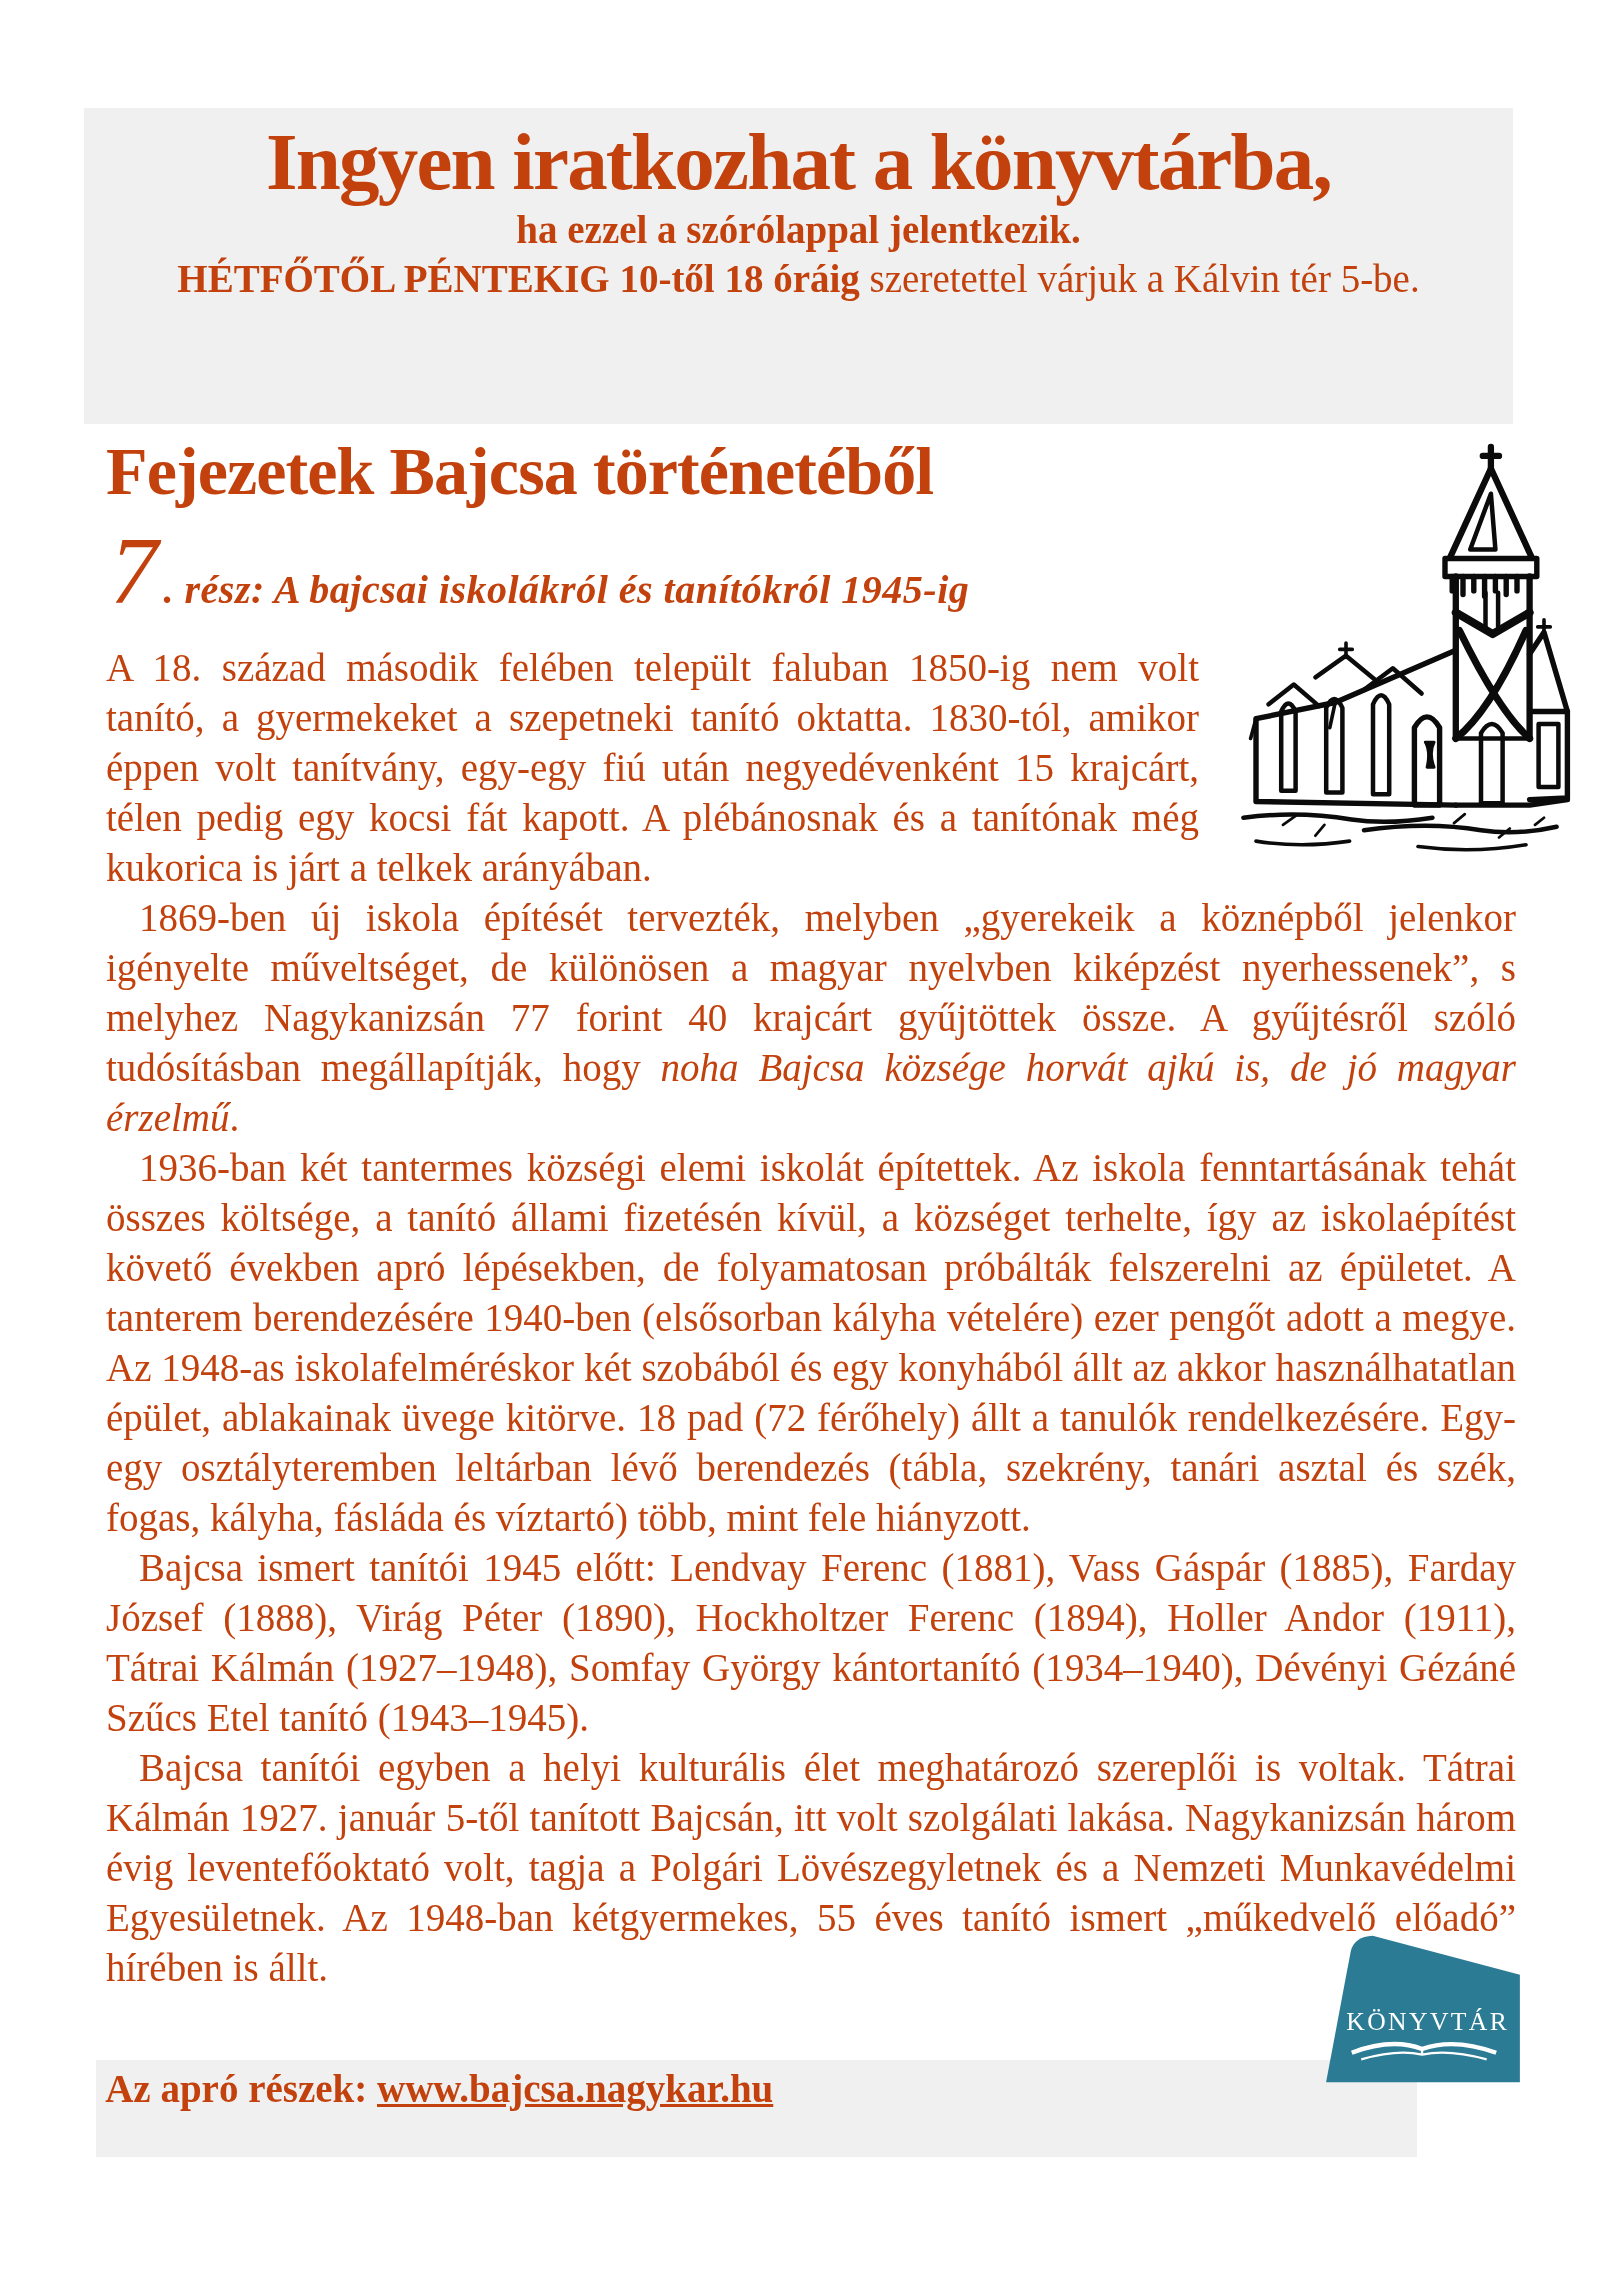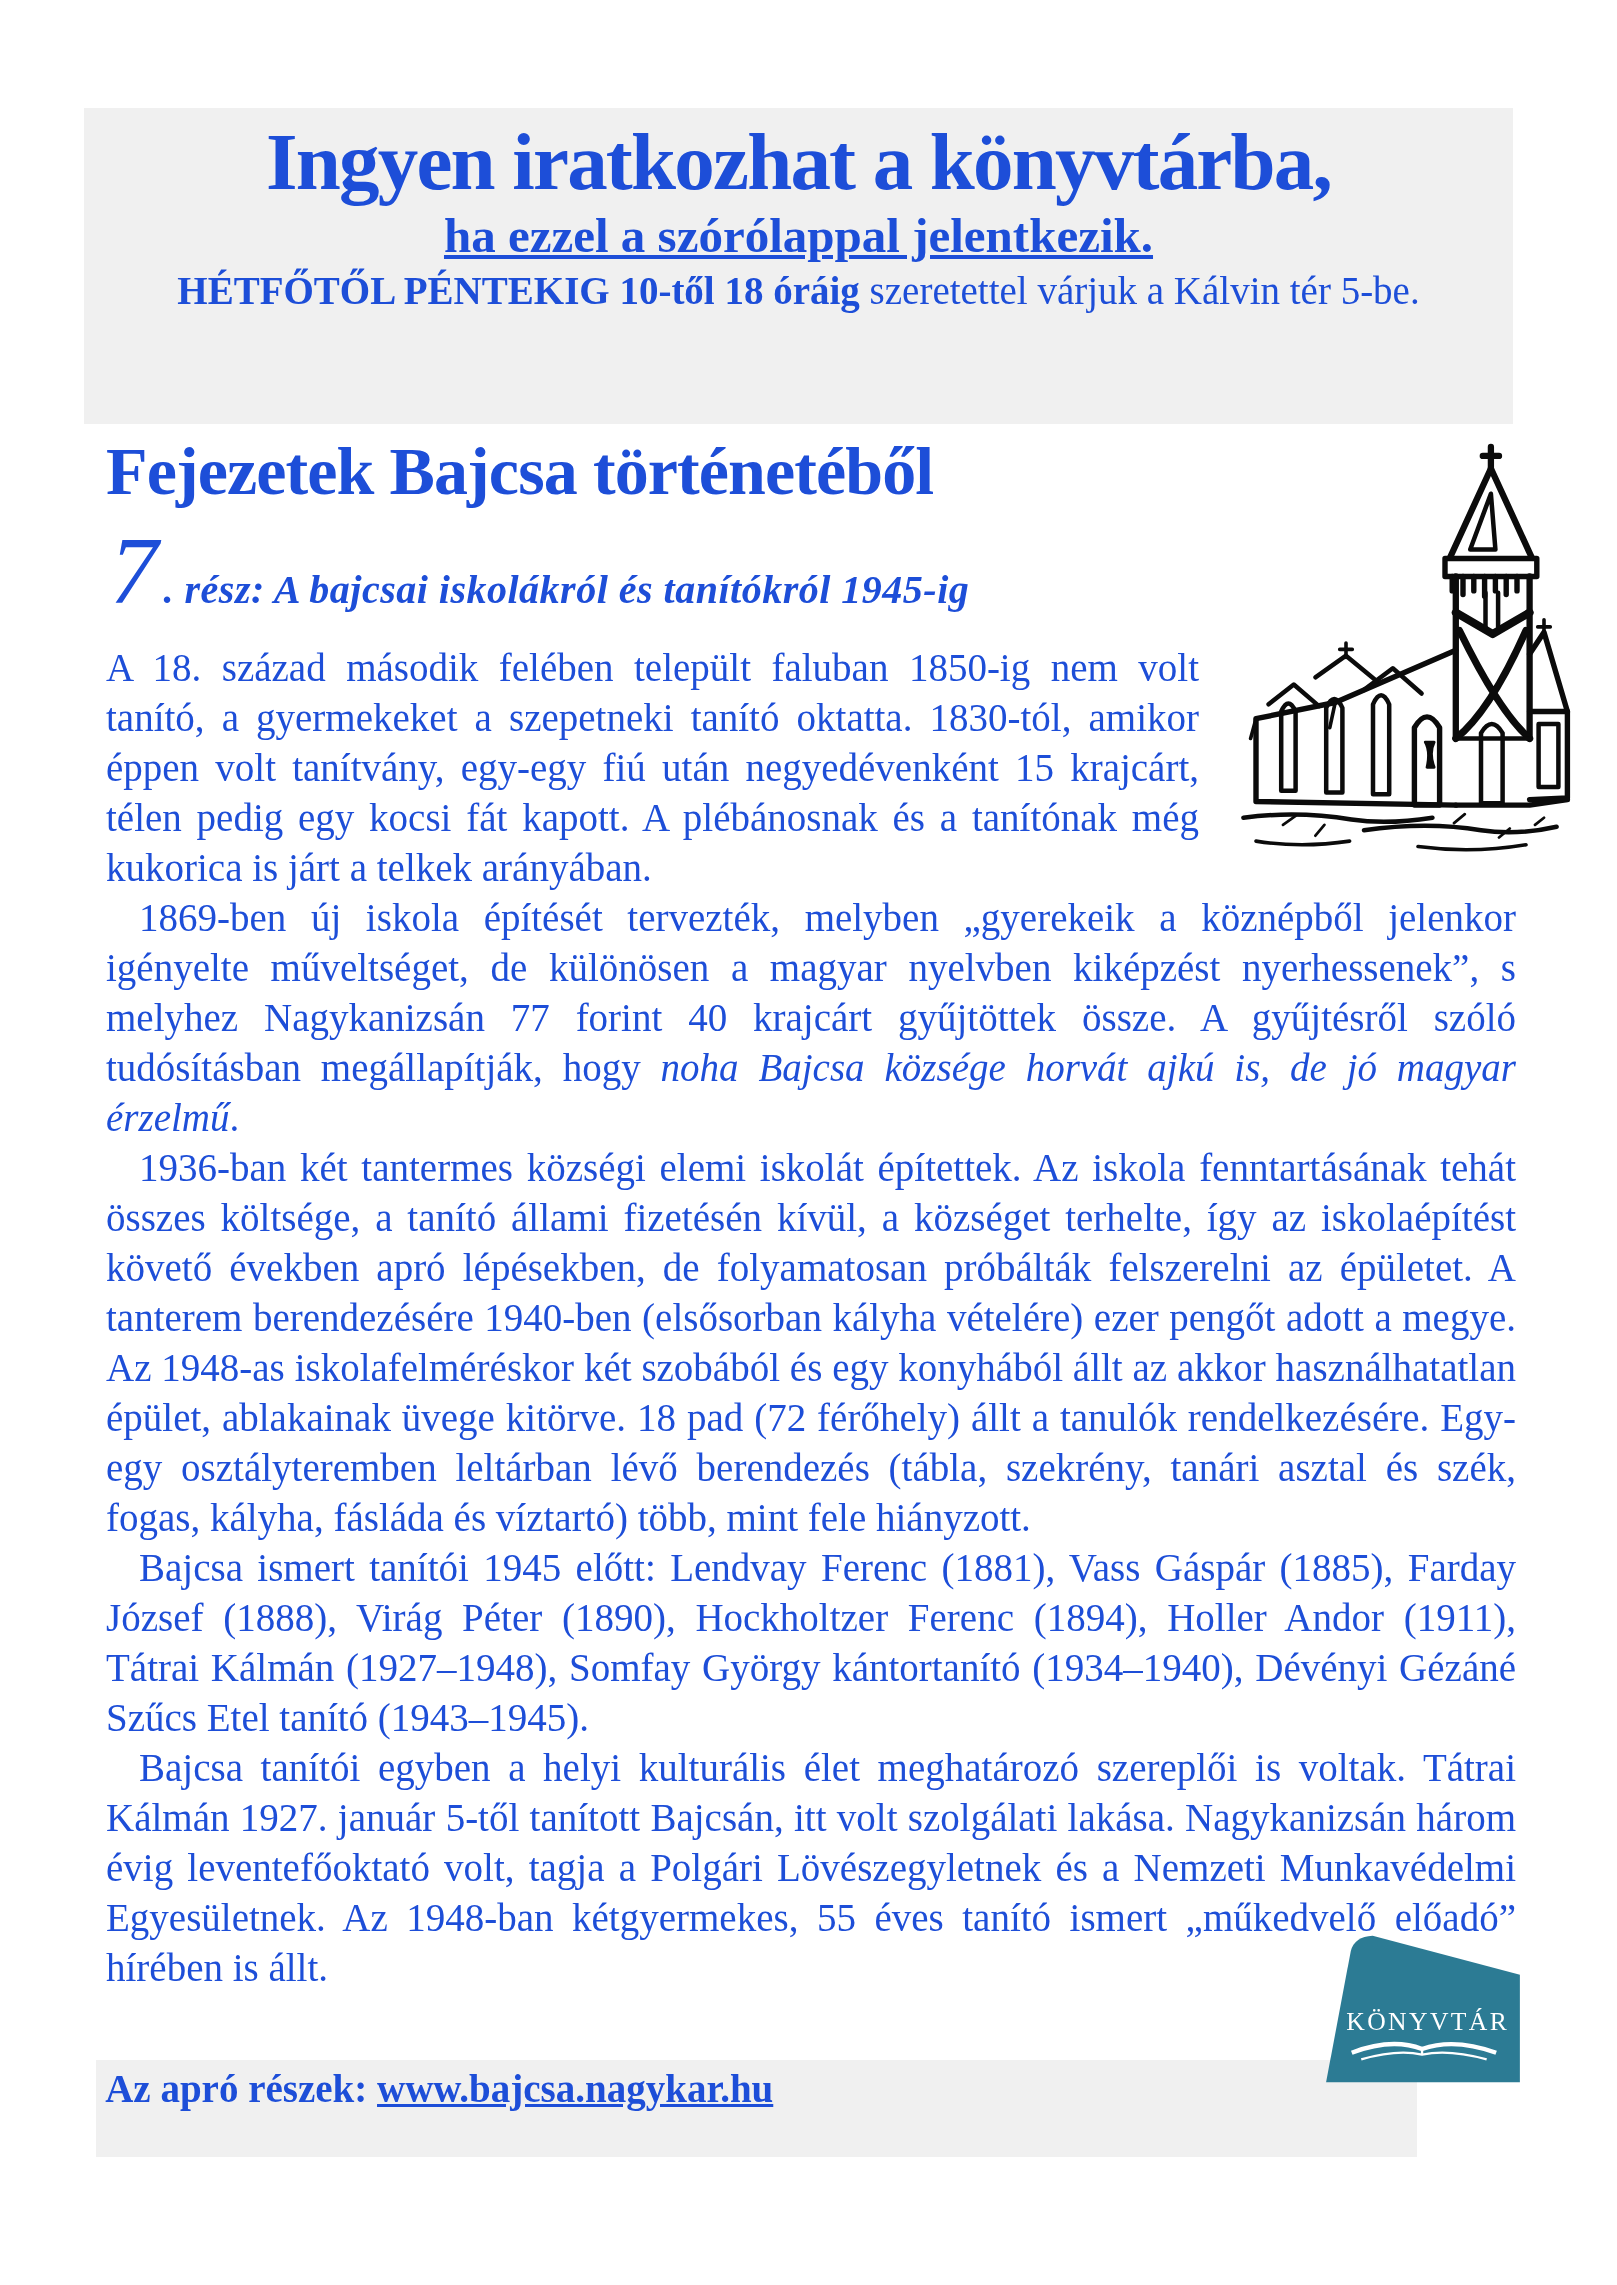--- a/index.html
+++ b/index.html
@@ -1,30 +1,30 @@
 <!DOCTYPE html>
 <html lang="hu" style="font-size:14.7px"><head>
 <meta charset="utf-8">
 <style>
   html,body { margin:0; padding:0; background:#ffffff; }
   .page {
     position:relative; width:1617px; height:2286px; background:#ffffff;
-    font-family:"Liberation Serif", serif; color:#1d4ed8; overflow:hidden;
+    font-family:"Liberation Serif", serif; color:#c2410c; overflow:hidden;
   }
 
   
   .header-box {
     position:absolute; left:84px; top:108px; width:1429px; height:316px;
     background:#f0f0f0; text-align:center;
   }
   .main-title {
     font-size:81px; font-weight:bold; line-height:1.08;
     letter-spacing:-1.8px; margin-top:11px; white-space:nowrap;
   }
-  .sub-bold  { font-size:49px; font-weight:bold; line-height:1.22;text-decoration:underline; }
+  .sub-bold  { font-size:39px; font-weight:bold; line-height:1.22; }
   .lead      { font-size:39px; line-height:1.22; width:1231px; margin:0 auto; }
   .hours     { font-size:39px; line-height:1.3; }
   .b { font-weight:bold;margin-top:19px; }
 
   
   .heading {
     position:absolute; left:106px; top:432px; margin:0;
     font-size:68px; font-weight:bold; letter-spacing:-0.9px; white-space:nowrap;
   }
   .part-line {

